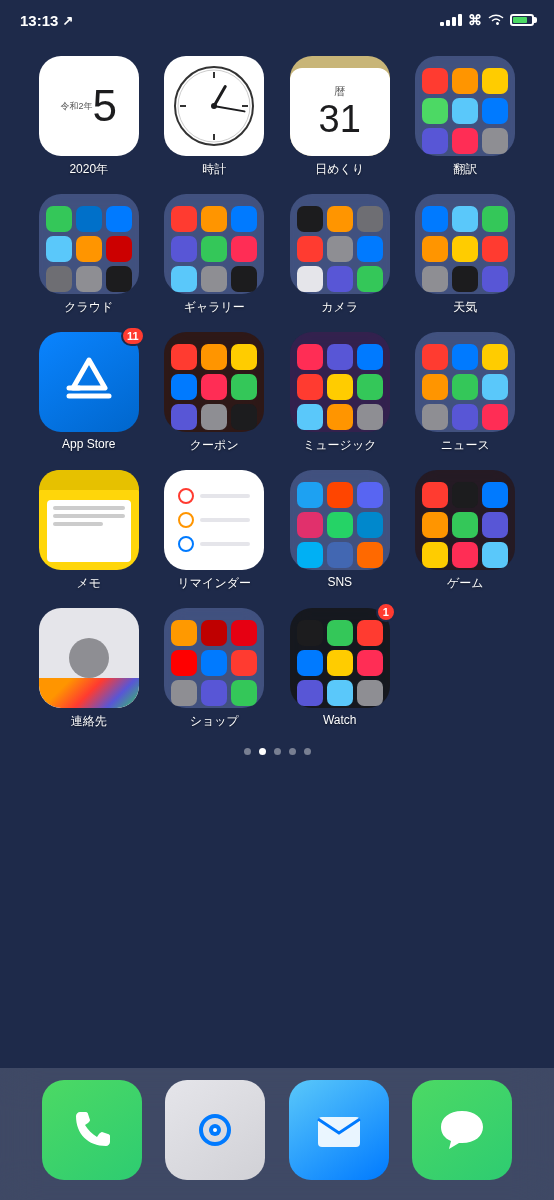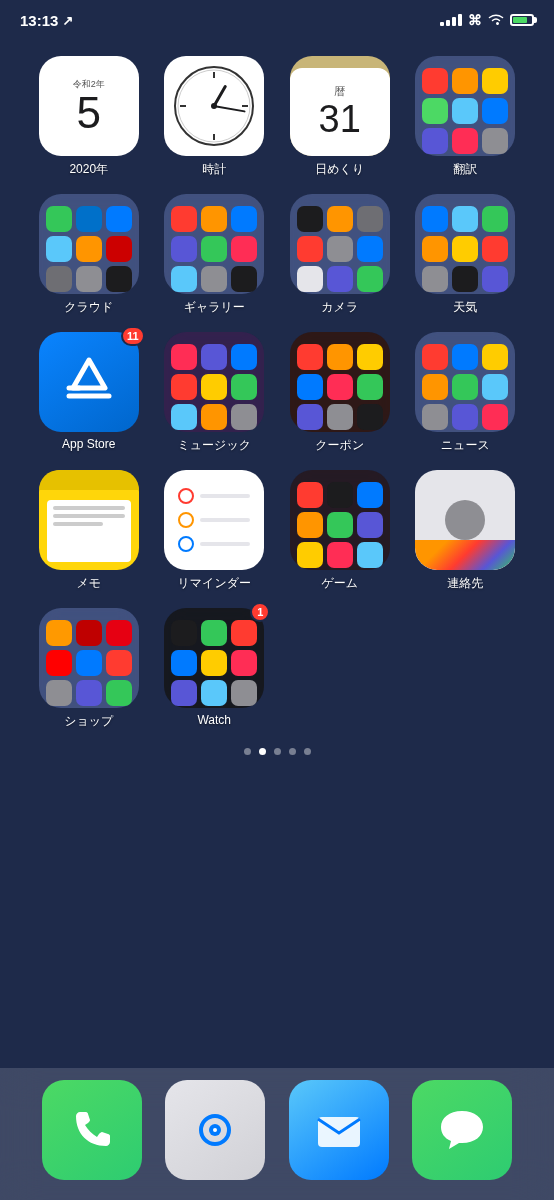--- a/index.html
+++ b/index.html
@@ -93,21 +93,21 @@
       align-items: center;
       justify-content: center;
       padding: 0 4px;
       z-index: 10;
       border: 2px solid #1e2a4a;
     }
 
     
     .icon-calendar-date {
       background: white;
-      flex-direction: column;
+      flex-direction: row;
       gap: 0;
     }
     .cal-num { font-size: 44px; font-weight: 200; color: #1c1c1e; line-height: 1; }
     .cal-era { font-size: 9px; color: #555; }
 
     .icon-calendar-week {
       background: white;
       flex-direction: column;
     }
     .cal-week-header { font-size: 11px; color: #ff3b30; font-weight: 600; }
@@ -361,47 +361,47 @@
         <svg width="60" height="60" viewBox="0 0 60 60">
           <path d="M30 8 L46 36 H14 Z" fill="none" stroke="white" stroke-width="5" stroke-linejoin="round"></path>
           <path d="M10 44 H50" stroke="white" stroke-width="5" stroke-linecap="round"></path>
           <path d="M10 36 L20 36" stroke="white" stroke-width="5" stroke-linecap="round"></path>
         </svg>
       </div>
       <span class="app-label">App Store</span>
     </div>
 
     <div class="app-item">
+      <div class="app-icon icon-folder" style="background: rgba(50, 20, 10, 0.8);">
+        <div class="mini-icon" style="background:#ff3b30;"></div>
+        <div class="mini-icon" style="background:#ff9500;"></div>
+        <div class="mini-icon" style="background:#ffcc00;"></div>
+        <div class="mini-icon" style="background:#007aff;"></div>
+        <div class="mini-icon" style="background:#ff2d55;"></div>
+        <div class="mini-icon" style="background:#34c759;"></div>
+        <div class="mini-icon" style="background:#5856d6;"></div>
+        <div class="mini-icon" style="background:#8e8e93;"></div>
+        <div class="mini-icon" style="background:#1c1c1e;"></div>
+      </div>
+      <span class="app-label">クーポン</span>
+    </div>
+
+    <div class="app-item">
       <div class="app-icon icon-folder" style="background: rgba(60, 30, 80, 0.7);">
         <div class="mini-icon" style="background:#ff2d55;"></div>
         <div class="mini-icon" style="background:#5856d6;"></div>
         <div class="mini-icon" style="background:#007aff;"></div>
         <div class="mini-icon" style="background:#ff3b30;"></div>
         <div class="mini-icon" style="background:#ffcc00;"></div>
         <div class="mini-icon" style="background:#34c759;"></div>
         <div class="mini-icon" style="background:#5ac8fa;"></div>
         <div class="mini-icon" style="background:#ff9500;"></div>
         <div class="mini-icon" style="background:#8e8e93;"></div>
       </div>
       <span class="app-label">ミュージック</span>
-    </div>
-
-    <div class="app-item">
-      <div class="app-icon icon-folder" style="background: rgba(50, 20, 10, 0.8);">
-        <div class="mini-icon" style="background:#ff3b30;"></div>
-        <div class="mini-icon" style="background:#ff9500;"></div>
-        <div class="mini-icon" style="background:#ffcc00;"></div>
-        <div class="mini-icon" style="background:#007aff;"></div>
-        <div class="mini-icon" style="background:#ff2d55;"></div>
-        <div class="mini-icon" style="background:#34c759;"></div>
-        <div class="mini-icon" style="background:#5856d6;"></div>
-        <div class="mini-icon" style="background:#8e8e93;"></div>
-        <div class="mini-icon" style="background:#1c1c1e;"></div>
-      </div>
-      <span class="app-label">クーポン</span>
     </div>
 
     <div class="app-item">
       <div class="app-icon icon-folder">
         <div class="mini-icon" style="background:#ff3b30;"></div>
         <div class="mini-icon" style="background:#007aff;"></div>
         <div class="mini-icon" style="background:#ffcc00;"></div>
         <div class="mini-icon" style="background:#ff9500;"></div>
         <div class="mini-icon" style="background:#34c759;"></div>
         <div class="mini-icon" style="background:#5ac8fa;"></div>
@@ -438,20 +438,34 @@
         </div>
         <div style="display:flex; align-items:center; gap:6px; width:100%;">
           <div style="width:16px;height:16px;border-radius:50%;border:2px solid #007aff;"></div>
           <div style="flex:1;height:4px;background:#e5e5ea;border-radius:2px;"></div>
         </div>
       </div>
       <span class="app-label">リマインダー</span>
     </div>
 
 
+    <div class="app-item">
+      <div class="app-icon icon-folder">
+        <div class="mini-icon" style="background:#1da1f2;"></div>
+        <div class="mini-icon" style="background:#ff4500;"></div>
+        <div class="mini-icon" style="background:#5865f2;"></div>
+        <div class="mini-icon" style="background:#e1306c;"></div>
+        <div class="mini-icon" style="background:#25d366;"></div>
+        <div class="mini-icon" style="background:#0088cc;"></div>
+        <div class="mini-icon" style="background:#00b0f4;"></div>
+        <div class="mini-icon" style="background:#4267b2;"></div>
+        <div class="mini-icon" style="background:#ff6900;"></div>
+      </div>
+      <span class="app-label">SNS</span>
+    </div>
 
 
 
     <div class="app-item">
       <div class="app-icon icon-folder" style="background:rgba(40,20,20,0.7);">
         <div class="mini-icon" style="background:#ff3b30;"></div>
         <div class="mini-icon" style="background:#1c1c1e;"></div>
         <div class="mini-icon" style="background:#007aff;"></div>
         <div class="mini-icon" style="background:#ff9500;"></div>
         <div class="mini-icon" style="background:#34c759;"></div>

